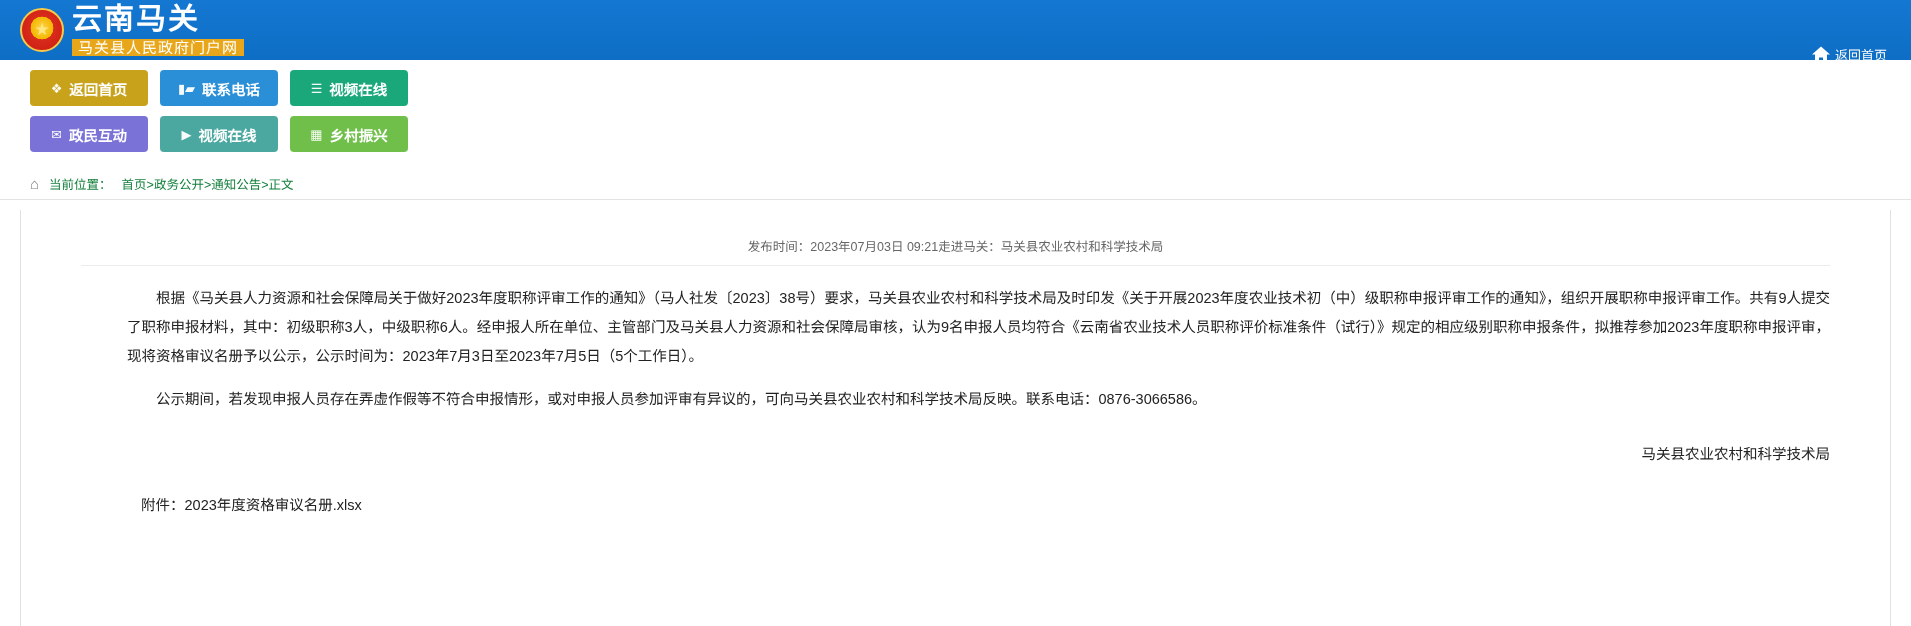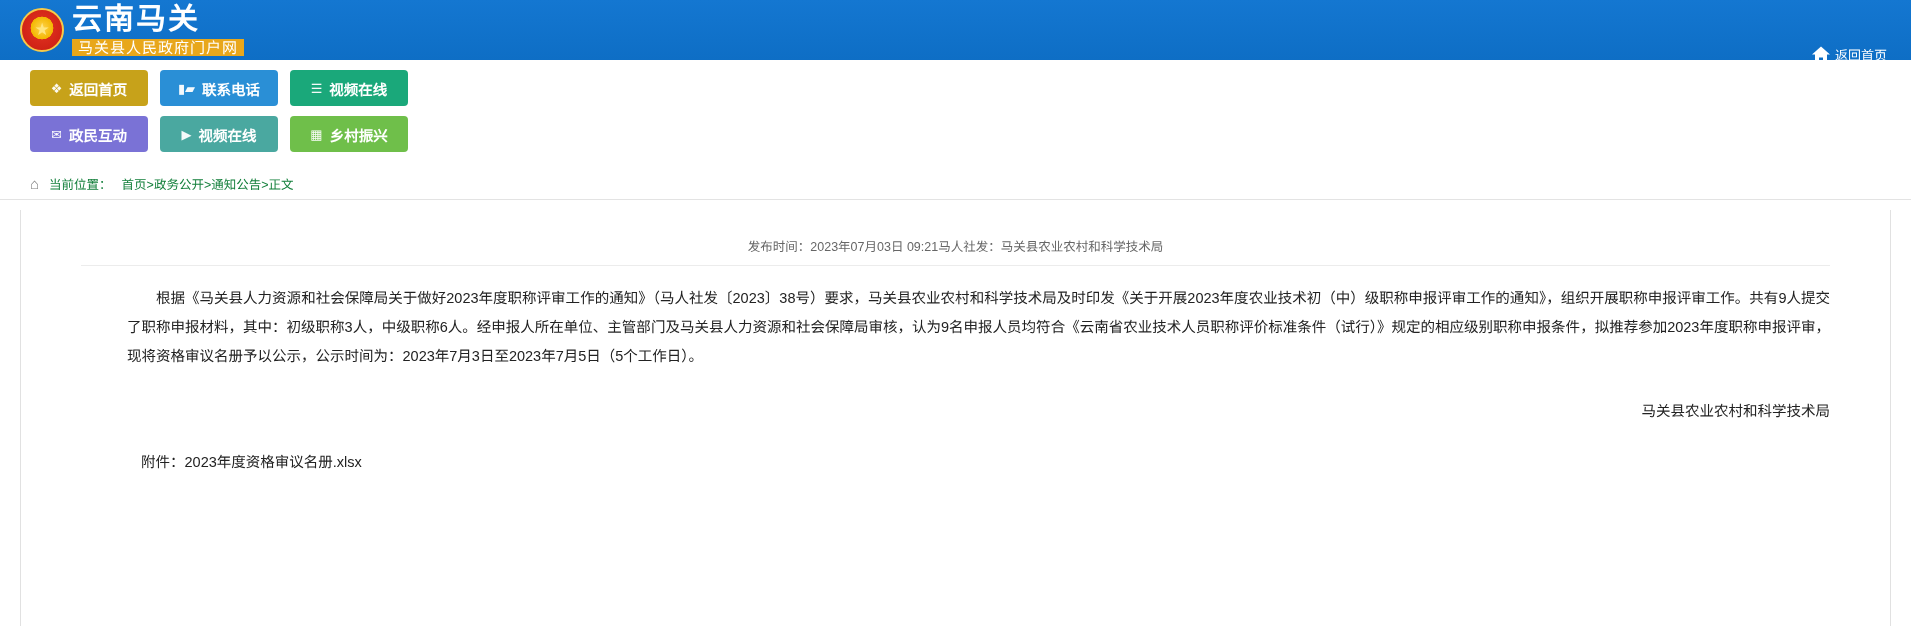--- a/index.html
+++ b/index.html
@@ -243,26 +243,27 @@
   <span class="crumb-text">首页&gt;政务公开&gt;通知公告&gt;正文</span>
 </div>
 
 <div class="article-wrap">
 
   <div class="meta-line">
     <span>
       <span>发布时间：</span><span>2023年07月03日 09:21</span>
     </span>
     <span>
-      <span>马人社发：</span><span>马关县农业农村和科学技术局</span>
+      <span>走进马关：</span><span>马关县农业农村和科学技术局</span>
     </span>
   </div>
 
   <div class="body-text">
     <p class="indent">根据《马关县人力资源和社会保障局关于做好2023年度职称评审工作的通知》（马人社发〔2023〕38号）要求，马关县农业农村和科学技术局及时印发《关于开展2023年度农业技术初（中）级职称申报评审工作的通知》，组织开展职称申报评审工作。共有9人提交了职称申报材料，其中：初级职称3人，中级职称6人。经申报人所在单位、主管部门及马关县人力资源和社会保障局审核，认为9名申报人员均符合《云南省农业技术人员职称评价标准条件（试行）》规定的相应级别职称申报条件，拟推荐参加2023年度职称申报评审，现将资格审议名册予以公示，公示时间为：2023年7月3日至2023年7月5日（5个工作日）。</p>
+    <p class="indent">公示期间，若发现申报人员存在弄虚作假等不符合申报情形，或对申报人员参加评审有异议的，可向马关县农业农村和科学技术局反映。联系电话：0876-3066586。</p>
   </div>
 
   <div class="sign-block">
     <div>马关县农业农村和科学技术局</div>
   </div>
 
   <div class="attach-block">
     <span>附件：</span><a class="attach-link">2023年度资格审议名册.xlsx</a>
   </div>
 

